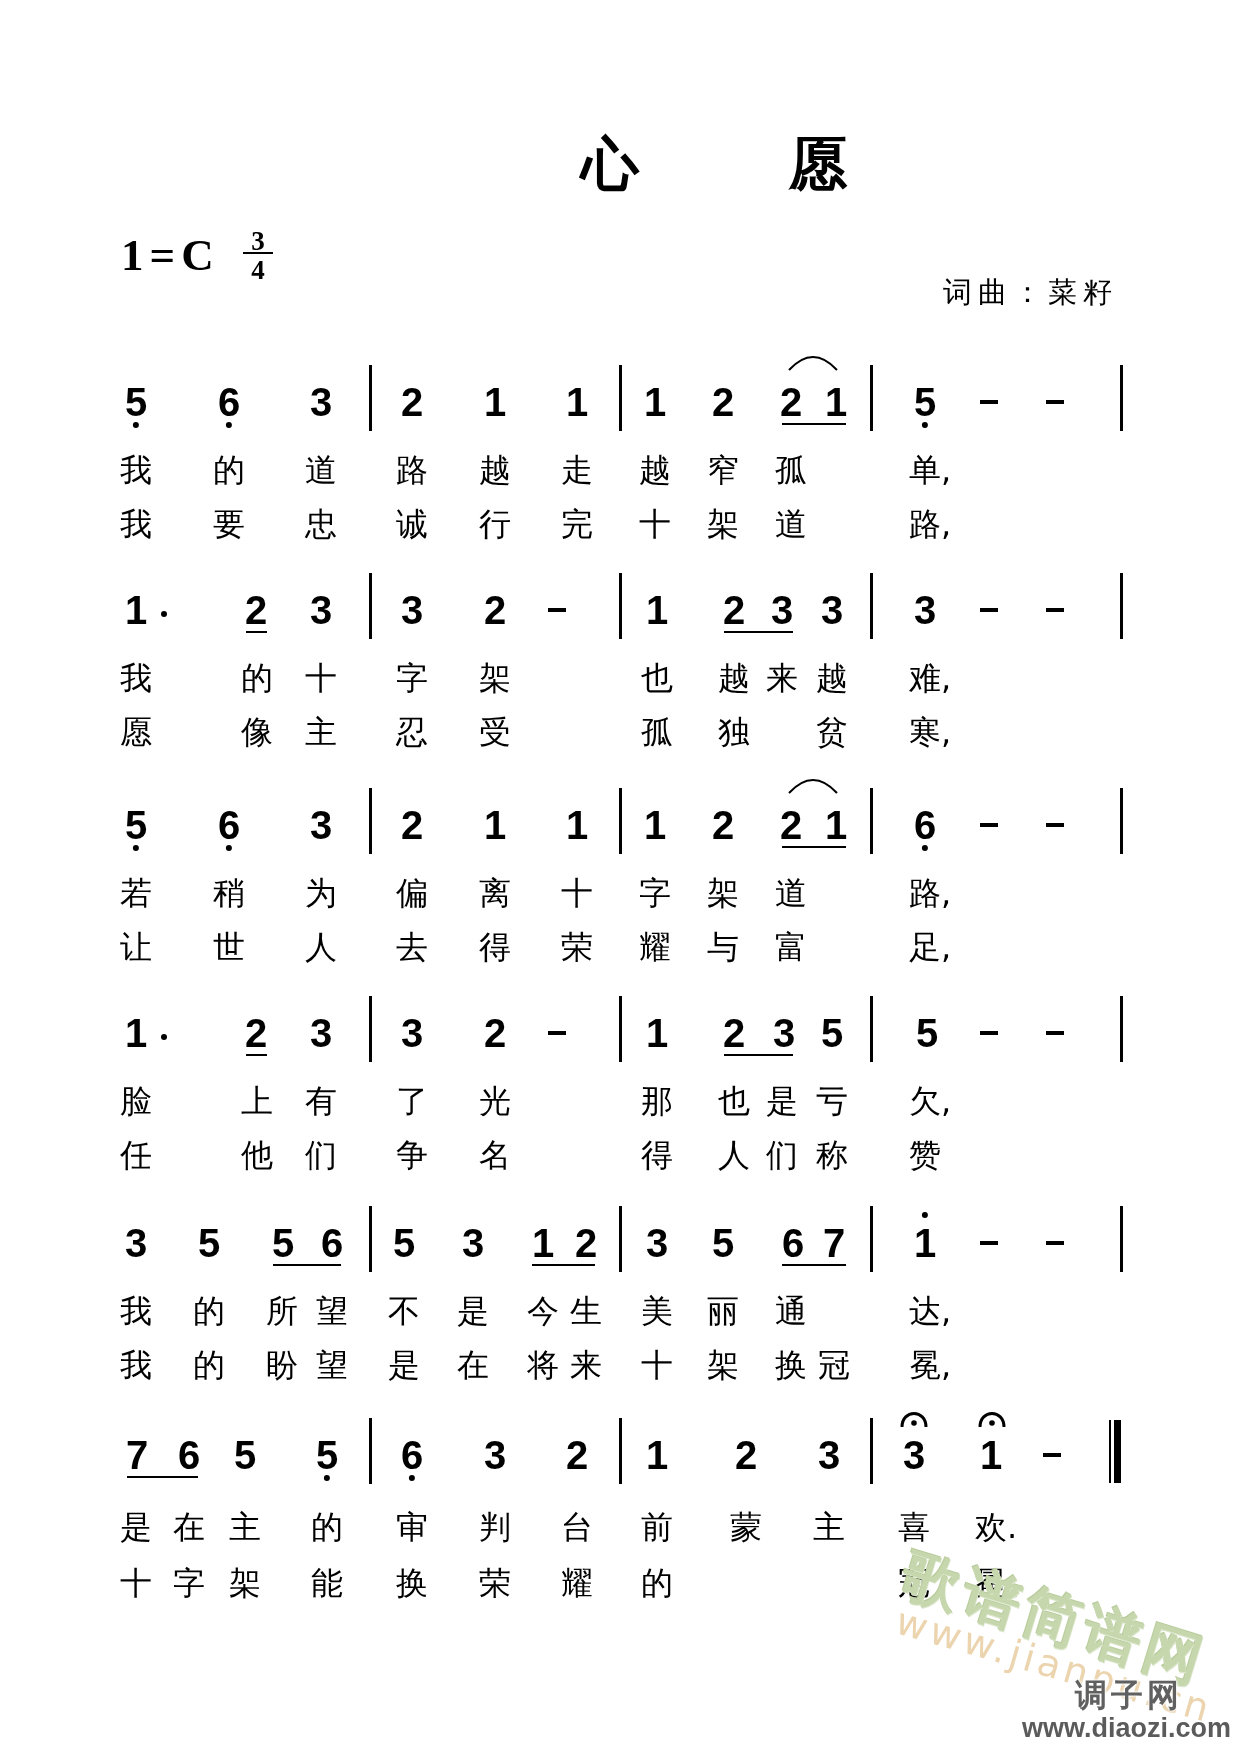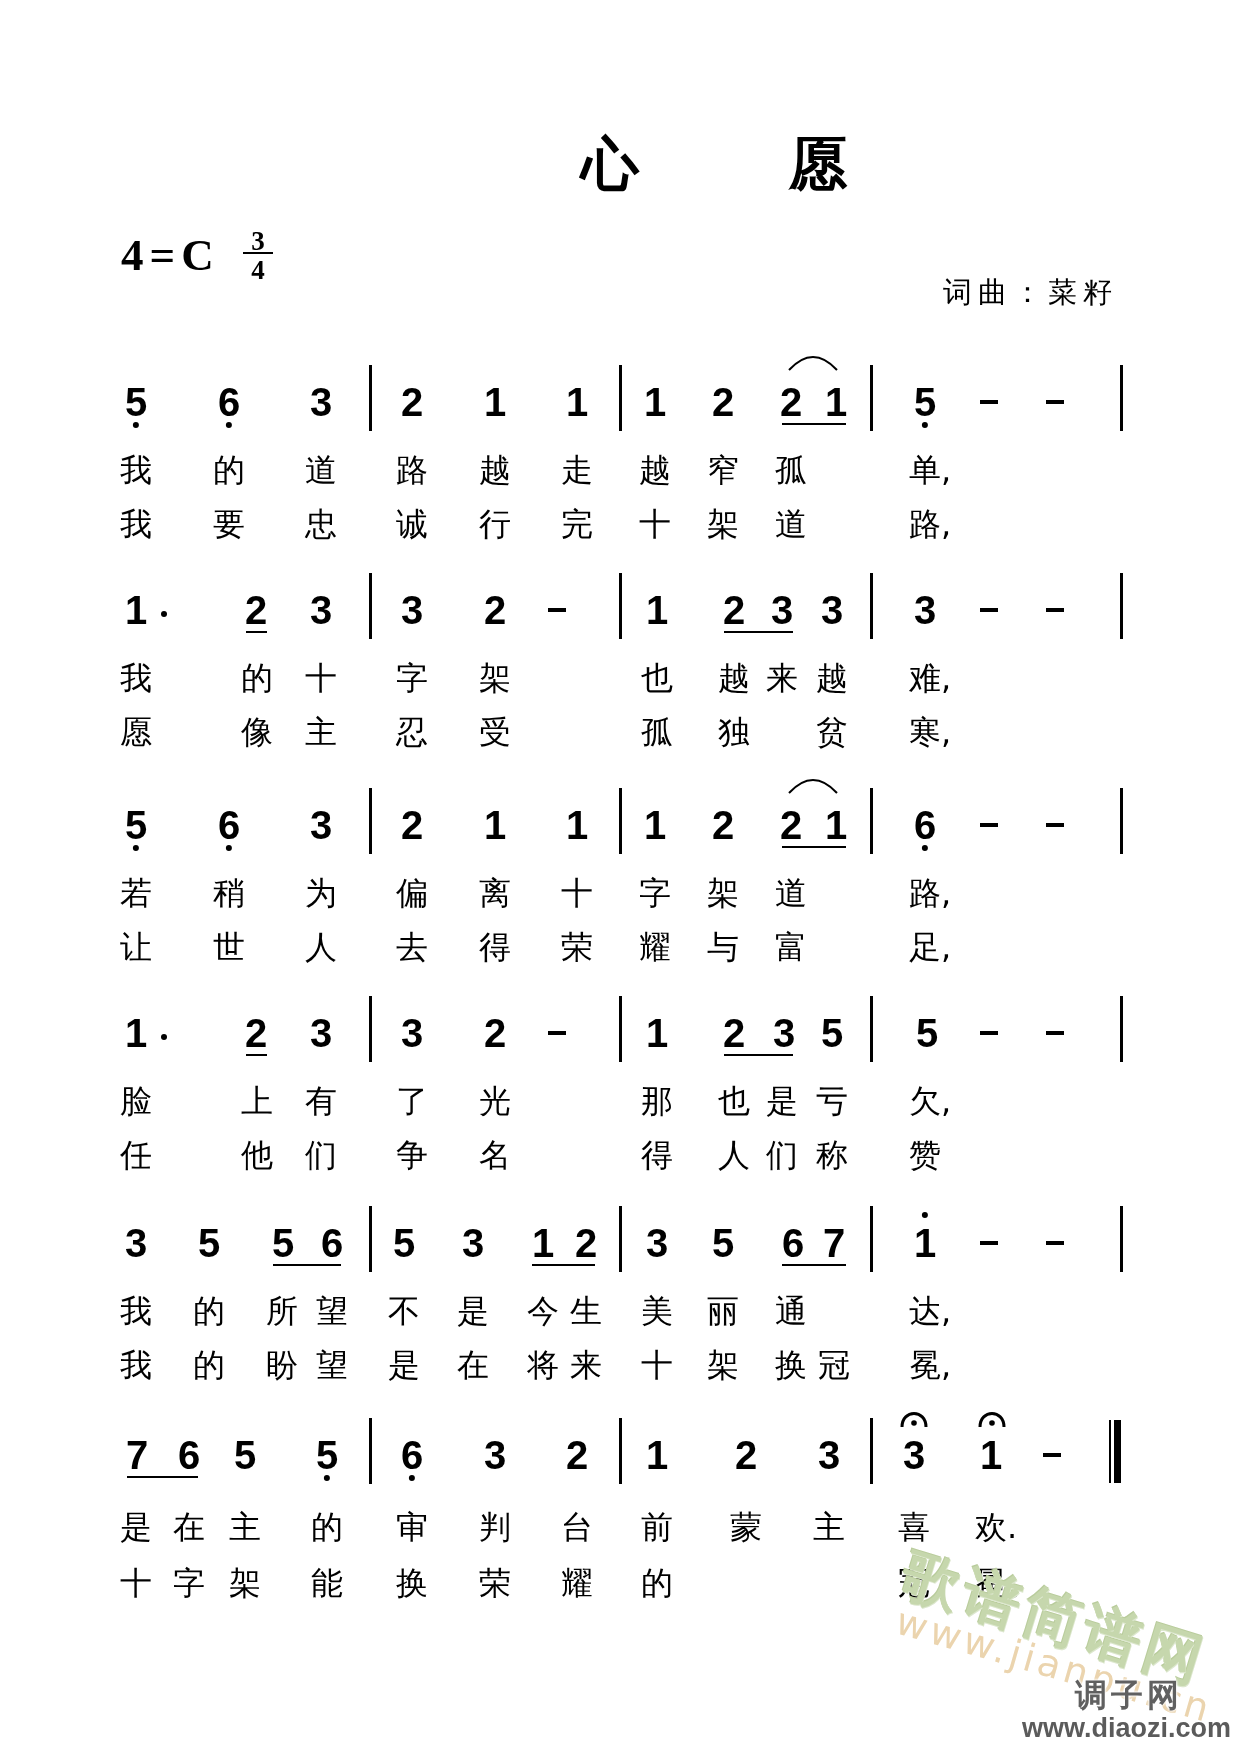--- a/index.html
+++ b/index.html
@@ -36,21 +36,21 @@
   .wm-tan { position: absolute; left: 897px; top: 1598px; font-family: "DejaVu Sans", sans-serif; font-size: 38px; line-height: 44px; letter-spacing: 4px; color: #ebd4ae; transform-origin: 0 50%; transform: rotate(16deg); white-space: nowrap; }
   .wm-site { position: absolute; left: 1075px; top: 1677px; font-family: "DejaVu Sans", sans-serif; font-weight: bold; font-size: 32px; line-height: 36px; letter-spacing: 4px; color: #606060; white-space: nowrap; text-shadow: 0 0 3px #fff, 0 0 3px #fff, 0 0 3px #fff; }
   .wm-url { position: absolute; left: 1022px; top: 1713px; font-family: "Liberation Sans", sans-serif; font-weight: bold; font-size: 27px; line-height: 30px; color: #5b5b5b; white-space: nowrap; text-shadow: 0 0 2px #fff; }
 </style>
 </head>
 <body>
 
 <span class="title-char" style="left:610px">心</span>
 <span class="title-char" style="left:818px">愿</span>
 
-<span class="key">4=C</span>
+<span class="key">1=C</span>
 <span class="ts ts-top">3</span>
 <span class="ts-line"></span>
 <span class="ts ts-bot">4</span>
 
 <span class="credits">词曲：菜籽</span>
 
 <div class="row r1" style="top:362px">
   <span class="n lo" style="left:136px">5</span>
   <span class="n lo" style="left:229px">6</span>
   <span class="n" style="left:321px">3</span>

